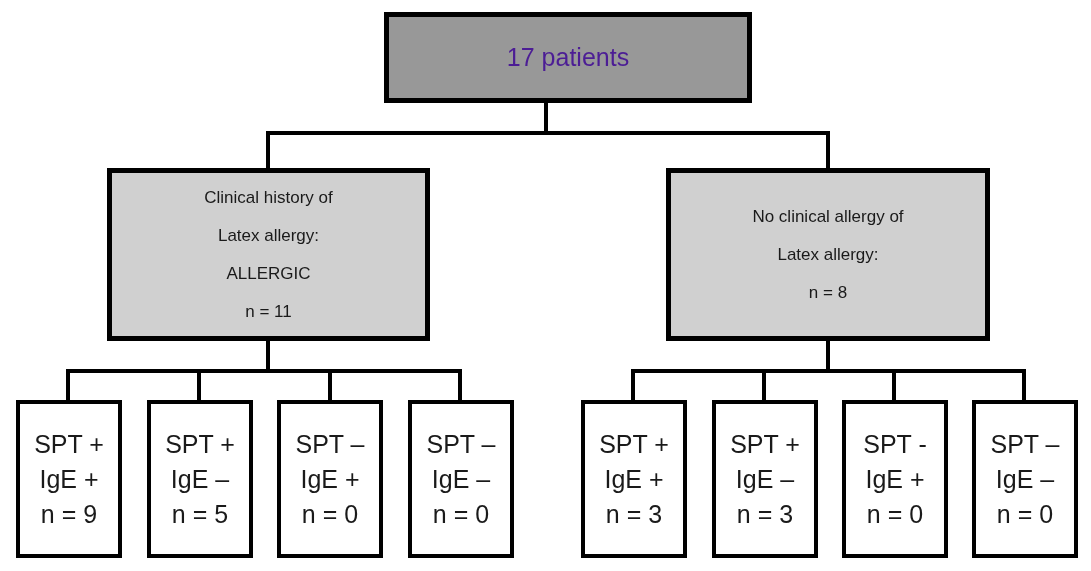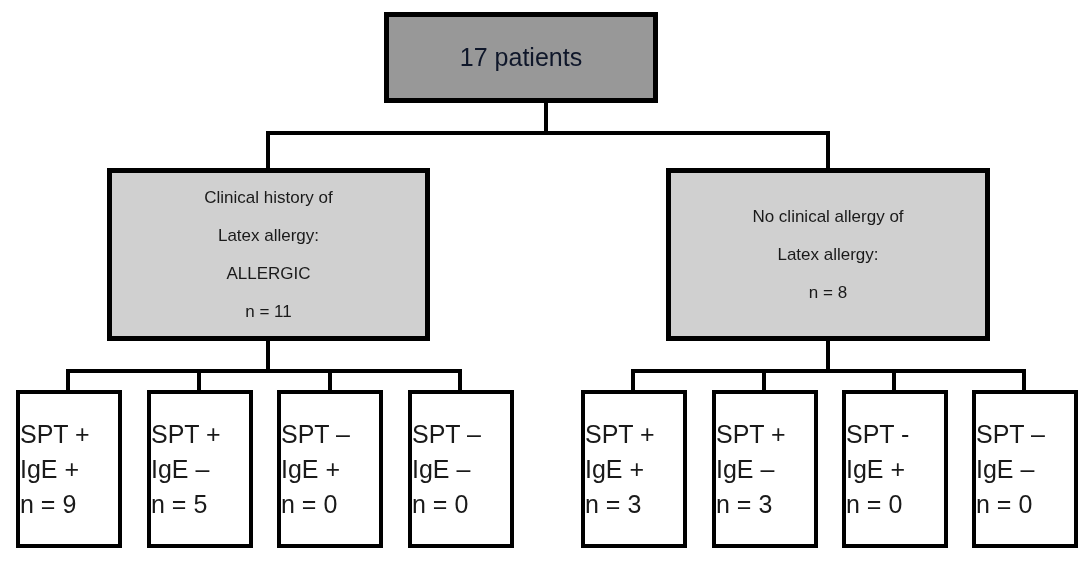--- a/index.html
+++ b/index.html
@@ -14,43 +14,43 @@
   }
   .box {
     position: absolute;
     box-sizing: border-box;
     border: 4px solid #000000;
     display: flex;
     flex-direction: column;
     justify-content: center;
   }
   .box.root {
-    left: 384px; top: 12px; width: 274px; height: 91px;
+    left: 384px; top: 12px; width: 368px; height: 91px;
     border-width: 5px;
     background: #989898;
-    color: #0f172a;
+    color: #4c1d95;
     align-items: center;
     text-align: center;
     font-size: 25px;
   }
   .box.mid {
     top: 168px; height: 173px;
     border-width: 5px;
     background: #d0d0d0;
     align-items: center;
     text-align: center;
     font-size: 17px;
     line-height: 38px;
   }
   .box.mid.left  { left: 107px; width: 323px; }
   .box.mid.right { left: 666px; width: 324px; }
   .box.leaf {
-    top: 390px; width: 106px; height: 158px;
+    top: 400px; width: 106px; height: 158px;
     background: #ffffff;
-    align-items: flex-start;
+    align-items: center;
     font-size: 25px;
     line-height: 35px;
   }
   .leaf.p1 { left: 16px; }
   .leaf.p2 { left: 147px; }
   .leaf.p3 { left: 277px; }
   .leaf.p4 { left: 408px; }
   .leaf.p5 { left: 581px; }
   .leaf.p6 { left: 712px; }
   .leaf.p7 { left: 842px; }

